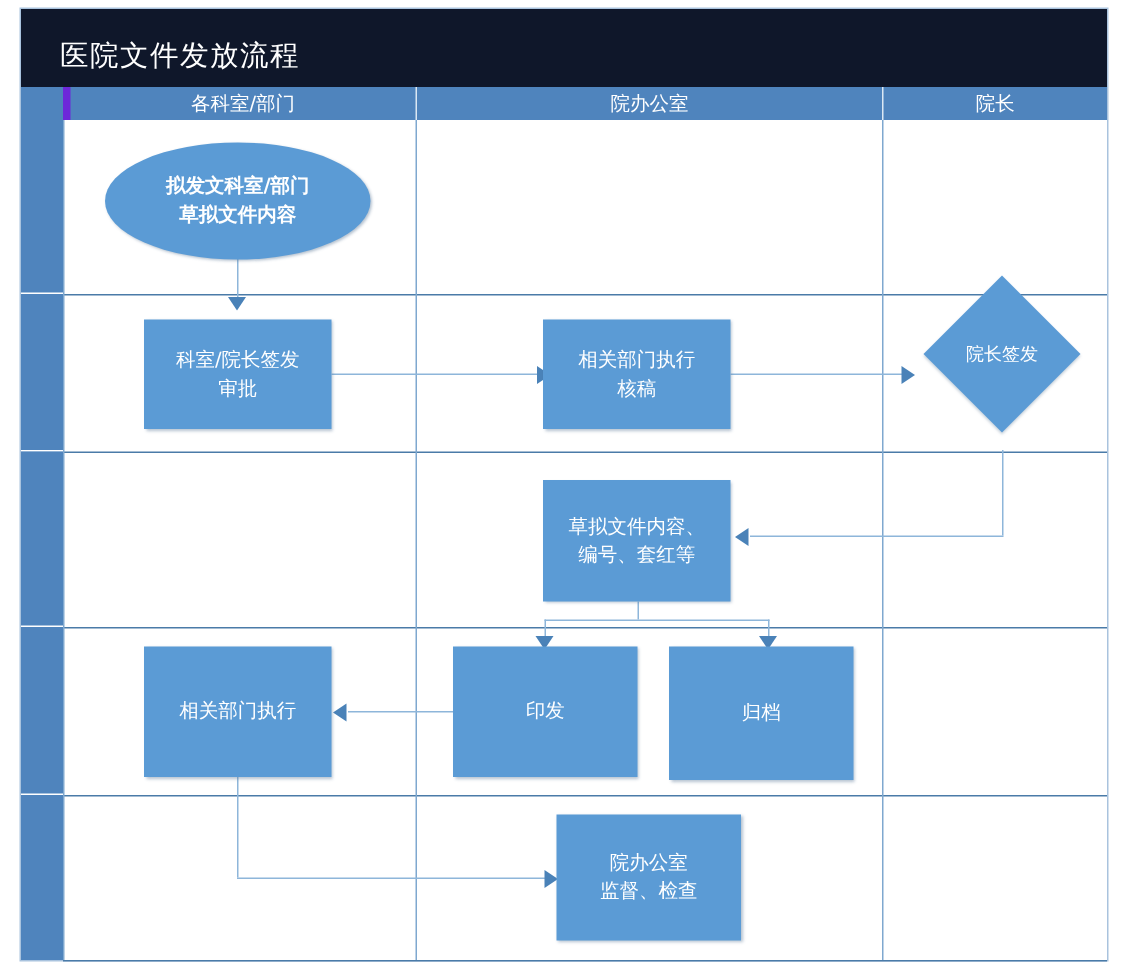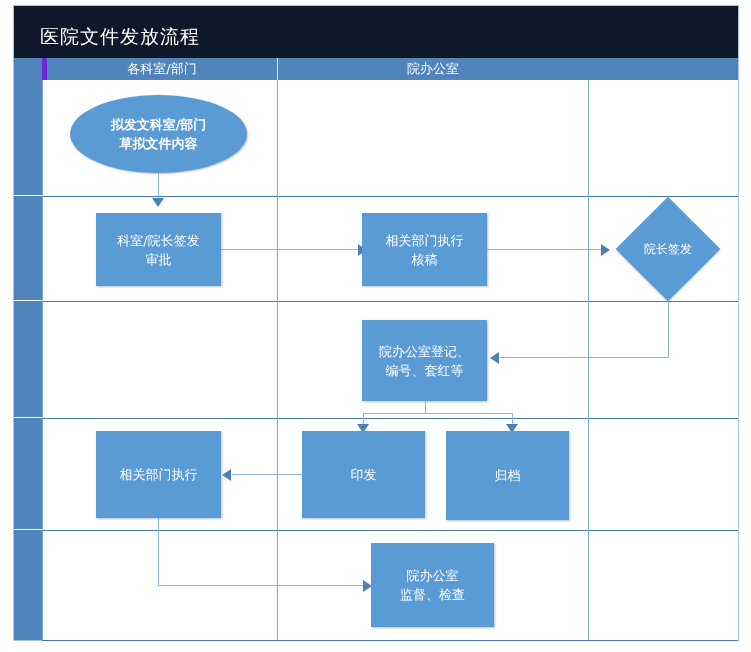--- a/index.html
+++ b/index.html
@@ -118,20 +118,21 @@
   <div class="frame"></div>
 
   <div class="title-band">
     <div class="title-text">医院文件发放流程</div>
   </div>
 
   <div class="hdr-row"></div>
   <div class="hdr-cell hdr-corner"></div>
   <div class="hdr-cell hdr-a">各科室/部门</div>
   <div class="hdr-cell hdr-b">院办公室</div>
+  <div class="hdr-cell hdr-c">院长</div>
 
   <div class="lane-label" style="top:80px;height:116px;"></div>
   <div class="lane-label" style="top:196px;height:105px;"></div>
   <div class="lane-label" style="top:301px;height:117px;"></div>
   <div class="lane-label" style="top:418px;height:112px;"></div>
   <div class="lane-label" style="top:530px;height:110px;border-bottom:none;"></div>
 
   <div class="lane-sep" style="top:196px;"></div>
   <div class="lane-sep" style="top:301px;"></div>
   <div class="lane-sep" style="top:418px;"></div>
@@ -183,28 +184,28 @@
     </div>
   </div>
 
   <div class="node" style="left:362px;top:213px;width:125px;height:73px;">
     <div>
       <div>相关部门执行</div>
       <div>核稿</div>
     </div>
   </div>
 
-  <div class="node diamond" style="left:631px;top:212px;width:74px;height:74px;">
+  <div class="node diamond" style="left:631px;top:199px;width:74px;height:74px;">
     <div class="diamond-shape"></div>
     <div class="diamond-label">院长签发</div>
   </div>
 
   <div class="node" style="left:362px;top:320px;width:125px;height:81px;">
     <div>
-      <div>院办公室登记、</div>
+      <div>草拟文件内容、</div>
       <div>编号、套红等</div>
     </div>
   </div>
 
   <div class="node" style="left:96px;top:431px;width:125px;height:87px;">
     <div>相关部门执行</div>
   </div>
 
   <div class="node" style="left:302px;top:431px;width:123px;height:87px;">
     <div>印发</div>

